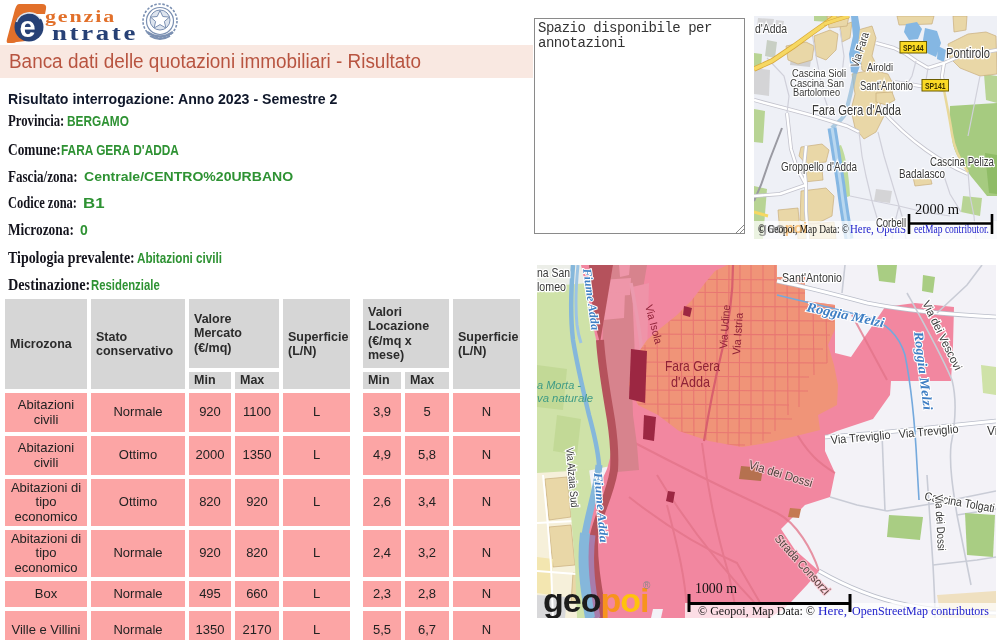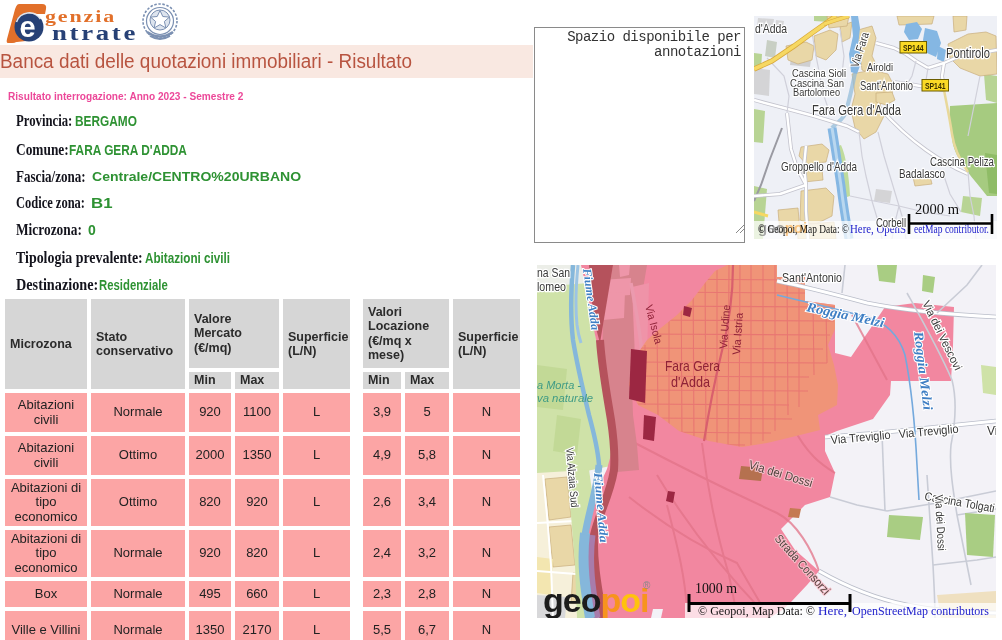--- a/index.html
+++ b/index.html
@@ -1,31 +1,31 @@
 <!DOCTYPE html>
 <html><head>
 <meta charset="utf-8">
 <style>
 html,body{margin:0;padding:0;background:#fff;}
 #page{position:relative;width:1002px;height:640px;background:#fff;overflow:hidden;font-family:"Liberation Sans",sans-serif;}
-#bar{position:absolute;left:0;top:45px;width:533px;height:33px;background:#f9e8e1;color:#b85440;font-size:19.5px;line-height:33px;box-sizing:border-box;}
+#bar{position:absolute;left:0;top:45px;width:533px;height:33px;background:#f9e8e1;color:#b85440;font-size:19.5px;line-height:33px;padding-left:9px;box-sizing:border-box;}
 #bar span{display:inline-block;transform:scaleX(0.97);transform-origin:0 60%;white-space:nowrap;}
 #title span{display:inline-block;transform:scaleX(1.01);transform-origin:0 60%;white-space:nowrap;}
 .f b{display:inline-block;transform-origin:0 60%;}
 .f span.w{position:absolute;top:1px;transform-origin:0 60%;}
-#title{position:absolute;left:8px;top:91px;color:#ec4899;font-size:10px;font-weight:bold;}
-.f{position:absolute;left:16px;white-space:nowrap;}
+#title{position:absolute;left:8px;top:91px;color:#0f172a;font-size:14px;font-weight:bold;}
+.f{position:absolute;left:8px;white-space:nowrap;}
 .f b{font-family:"Liberation Serif",serif;font-size:16px;color:#13131c;}
 .f span{font-weight:bold;font-size:14px;color:#2e9233;}
 #tab{position:absolute;left:1px;top:295px;border-collapse:separate;border-spacing:4px;table-layout:fixed;width:523px;}
 #tab td{padding:0 2px;font-size:13px;line-height:14.5px;text-align:center;vertical-align:middle;color:#222;box-sizing:border-box;overflow:hidden;}
 #tab td.h{background:#d6d6d6;font-weight:bold;color:#2b2b2b;font-size:12.5px;}
 #tab td.hl{text-align:left;padding-left:5px;}
 #tab td.b{background:#fca5a5;}
-#note{position:absolute;left:534px;top:27px;width:211px;height:216px;border:1px solid #8a8a8a;box-sizing:border-box;font-family:"Liberation Mono",monospace;font-size:14px;line-height:15px;letter-spacing:-0.5px;color:#333;padding:2px 3px;background:#fff;text-align:right;}
+#note{position:absolute;left:534px;top:18px;width:211px;height:216px;border:1px solid #8a8a8a;box-sizing:border-box;font-family:"Liberation Mono",monospace;font-size:14px;line-height:15px;letter-spacing:-0.5px;color:#333;padding:2px 3px;background:#fff;}
 #rsz{position:absolute;left:735px;top:224px;width:10px;height:10px;}
 #map1{position:absolute;left:754px;top:16px;}
 #map2{position:absolute;left:537px;top:265px;}
 .lbl{font-family:"Liberation Sans",sans-serif;fill:#383838;paint-order:stroke;stroke:#ffffff;stroke-width:2.5px;}
 .wat{font-family:"Liberation Serif",serif;font-style:italic;fill:#3f7fc4;paint-order:stroke;stroke:#ffffff;stroke-width:2px;}
 .red{font-family:"Liberation Sans",sans-serif;fill:#8e2237;paint-order:stroke;stroke:none;}
 .att{font-family:"Liberation Serif",serif;font-size:13px;fill:#111;}
 </style>
 </head>
 <body>

